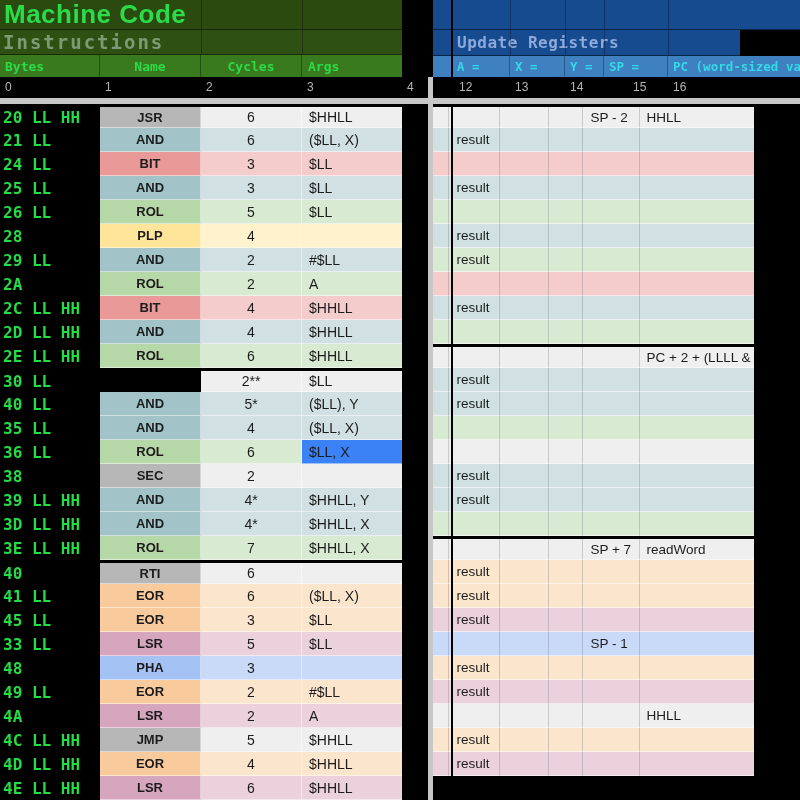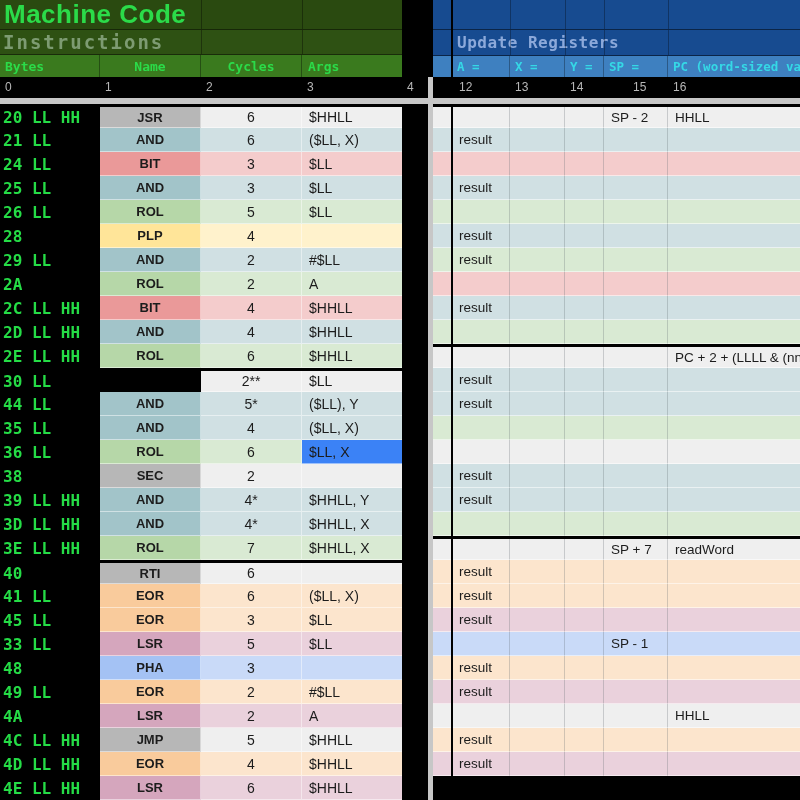--- a/index.html
+++ b/index.html
@@ -13,38 +13,38 @@
   #lh2{left:0;top:30px;width:402px;height:25px;background:#2e5113;border-bottom:1px solid rgba(0,0,0,.45);box-sizing:border-box;}
   #lh2 .t{position:absolute;left:3px;top:0;line-height:24px;font-size:19px;font-weight:bold;letter-spacing:2px;
           color:#7d9b72;font-family:"DejaVu Sans Mono",monospace;white-space:nowrap;}
   #lh3{left:0;top:55px;width:402px;height:22px;background:#3a7a1e;display:flex;}
   #lh3 .hc{box-sizing:border-box;border-right:1px solid rgba(0,0,0,.35);display:flex;align-items:center;
            font-family:"DejaVu Sans Mono",monospace;font-weight:bold;font-size:13px;color:#2bdb49;white-space:nowrap;}
   .vl{position:absolute;top:0;bottom:0;width:1px;background:rgba(0,0,0,.35);}
   
   #rh1{left:433px;top:0;width:367px;height:30px;background:#174b90;border-bottom:1px solid rgba(0,0,0,.5);box-sizing:border-box;}
   #rh1 .vl,#rh2 .vl{background:rgba(0,0,0,.3);}
-  #rh2{left:433px;top:30px;width:367px;height:26px;background:#174b90;border-bottom:1px solid rgba(0,0,0,.5);box-sizing:border-box;}
+  #rh2{left:433px;top:30px;width:307px;height:26px;background:#174b90;border-bottom:1px solid rgba(0,0,0,.5);box-sizing:border-box;}
   #rh2 .t{position:absolute;left:24px;top:0;line-height:25px;font-size:16px;font-weight:bold;letter-spacing:.5px;
           color:#8ca9da;font-family:"DejaVu Sans Mono",monospace;white-space:nowrap;}
   #rh3{left:433px;top:56px;width:367px;height:21px;background:#3e80c0;display:flex;}
   #rh3 .hc{box-sizing:border-box;border-right:1px solid rgba(0,0,0,.3);display:flex;align-items:center;
            font-family:"DejaVu Sans Mono",monospace;font-weight:bold;font-size:12.5px;color:#35d8e6;
            padding-left:5px;white-space:nowrap;overflow:hidden;}
   
   #idxrow{left:0;top:77px;width:800px;height:21px;background:#000;}
   #idxrow .idx{position:absolute;top:0;line-height:21px;font-size:12px;color:#b8b8b8;padding-left:5px;}
   
   #vdiv{left:428px;top:77px;width:5px;height:723px;background:#c7c7c7;}
   #hdiv{left:0;top:98px;width:800px;height:6px;background:#c7c7c7;}
   #blineA{left:451px;top:0;width:2px;height:98px;background:#000;z-index:9;}
   #blineB{left:451px;top:104px;width:2px;height:696px;background:#000;z-index:9;}
   
   #left-rows{left:0;top:104px;width:402px;}
-  #right-rows{left:433px;top:104px;width:367px;}
+  #right-rows{left:433px;top:104px;width:321px;}
   .drow{display:flex;height:24px;box-sizing:border-box;align-items:stretch;}
   .section-top{border-top:3px solid #000;}
   .cell{box-sizing:border-box;display:flex;align-items:center;color:#1c1c1c;white-space:nowrap;overflow:hidden;}
   .c-bytes{width:100px;background:#000;color:#25dc46;font-family:"DejaVu Sans Mono",monospace;
            font-weight:bold;font-size:16px;padding-left:3px;}
   .c-name{width:101px;justify-content:center;font-weight:bold;font-size:13px;
           border-right:1px solid rgba(255,255,255,.45);border-bottom:1px solid rgba(255,255,255,.5);}
   .c-cycles{width:101px;justify-content:center;font-size:14px;
           border-right:1px solid rgba(255,255,255,.45);border-bottom:1px solid rgba(255,255,255,.5);}
   .c-args{width:100px;padding-left:7px;font-size:14px;border-bottom:1px solid rgba(255,255,255,.5);}
@@ -184,21 +184,21 @@
         <div class="cell c-cycles" style="background: rgb(217, 234, 211);">6</div>
         <div class="cell c-args" style="background: rgb(217, 234, 211);">$HHLL</div>
       </div>
       <div class="drow section-top">
         <div class="cell c-bytes">30 LL</div>
         <div class="cell c-name" style="background: rgb(183, 183, 183); margin-top: 38px;">BMI</div>
         <div class="cell c-cycles" style="background: rgb(239, 239, 239);">2**</div>
         <div class="cell c-args" style="background: rgb(239, 239, 239);">$LL</div>
       </div>
       <div class="drow">
-        <div class="cell c-bytes">44 LL</div>
+        <div class="cell c-bytes">40 LL</div>
         <div class="cell c-name" style="background: rgb(162, 196, 201);">AND</div>
         <div class="cell c-cycles" style="background: rgb(208, 224, 227);">5*</div>
         <div class="cell c-args" style="background: rgb(208, 224, 227);">($LL), Y</div>
       </div>
       <div class="drow">
         <div class="cell c-bytes">35 LL</div>
         <div class="cell c-name" style="background: rgb(162, 196, 201);">AND</div>
         <div class="cell c-cycles" style="background: rgb(208, 224, 227);">4</div>
         <div class="cell c-args" style="background: rgb(208, 224, 227);">($LL, X)</div>
       </div>

